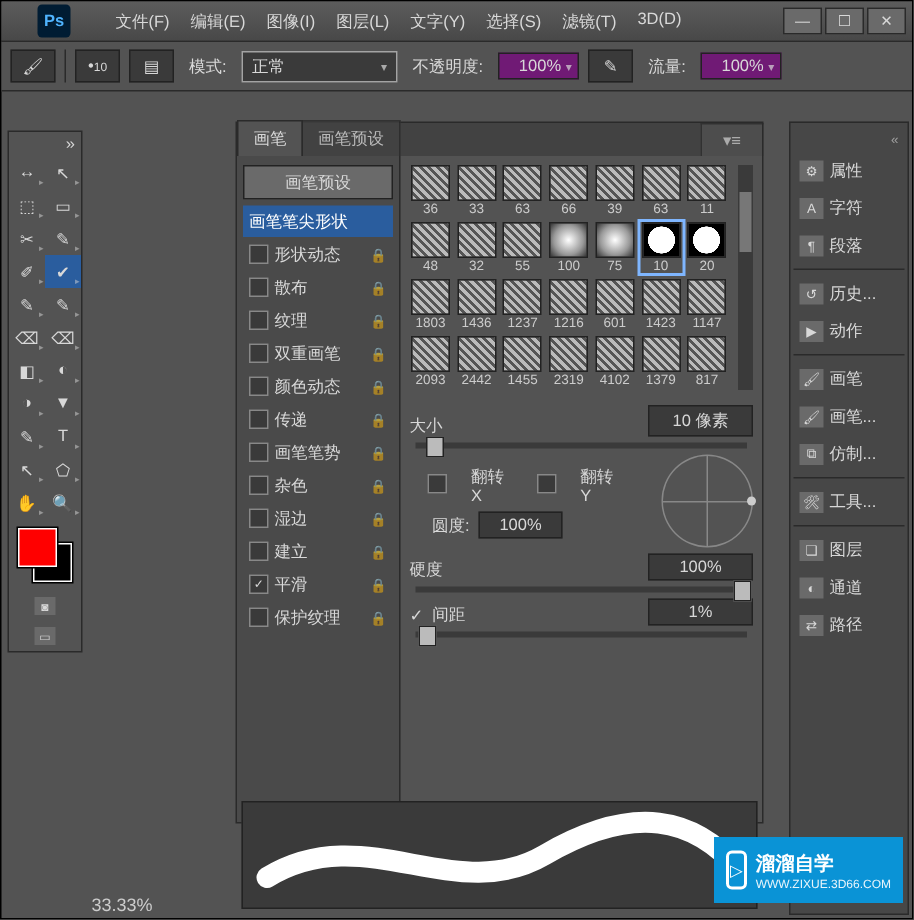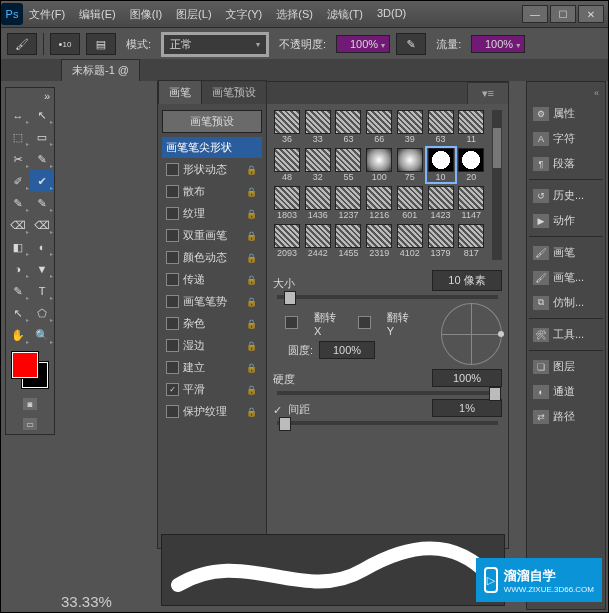--- a/index.html
+++ b/index.html
@@ -1,27 +1,27 @@
 <!DOCTYPE html>
 <html><head>
 <meta charset="utf-8">
 <style>
 html,body{margin:0;padding:0;background:#535353;font-family:"Microsoft YaHei",Arial,sans-serif;font-size:11px;color:#d8d8d8;overflow:hidden}
 #app{width:609px;height:613px;position:relative;background:#535353;border:1px solid #000;box-sizing:border-box}
 
 .titlebar{height:26px;background:linear-gradient(#5c5c5c,#484848);display:flex;align-items:center;border-bottom:1px solid #2a2a2a}
-.ps-logo{width:22px;height:22px;background:#001c33;border-radius:3px;margin:0 0;display:flex;align-items:center;justify-content:center;color:#4fb4ff;font-weight:normal;font-size:11px}
+.ps-logo{width:22px;height:22px;background:#001c33;border-radius:3px;margin:0 24px;display:flex;align-items:center;justify-content:center;color:#4fb4ff;font-weight:bold;font-size:11px}
 .menubar{display:flex;gap:2px;flex:1}
 .menubar span{padding:4px 6px;cursor:default}
 .win-controls{display:flex;gap:2px;margin-right:4px}
 .win-controls div{width:24px;height:16px;background:#6a6a6a;border:1px solid #2a2a2a;display:flex;align-items:center;justify-content:center;font-size:10px}
 
 .optbar{height:32px;background:#535353;border-bottom:1px solid #2a2a2a;display:flex;align-items:center;padding:0 6px;gap:6px}
 .tool-swatch{width:28px;height:20px;background:#3a3a3a;border:1px solid #222;display:flex;align-items:center;justify-content:center}
-.opt-field{background:#3a3a3a;border:3px solid #a3a3a3;padding:2px 6px;display:flex;align-items:center;gap:4px}
+.opt-field{background:#3a3a3a;border:1px solid #a3a3a3;padding:2px 6px;display:flex;align-items:center;gap:4px}
 .opt-label{padding:0 4px}
 .opt-sep{width:1px;height:22px;background:#2a2a2a}
 .opt-num{width:44px;text-align:right;background:#701a75;border:1px solid #222;padding:2px 4px}
 .chev{font-size:8px;opacity:.7}
 
 .workspace{position:absolute;top:58px;left:0;right:0;bottom:0}
 .tabbar{height:22px;background:#424242;display:flex;align-items:flex-end;padding-left:60px}
 .doctab{background:#535353;border:1px solid #2a2a2a;border-bottom:none;padding:3px 10px;font-size:11px}
 .toolcol{position:absolute;top:28px;left:4px;width:48px;background:#535353;border:1px solid #2a2a2a}
 .toolcol .row{display:flex}
@@ -75,21 +75,21 @@
 .preview svg{width:100%;height:100%}
 
 .rightstrip{position:absolute;top:22px;right:2px;width:74px;bottom:2px;background:#474747;border:1px solid #2a2a2a;padding:4px 2px}
 .rightstrip .collapse{text-align:right;font-size:9px;opacity:.6;padding:2px 4px}
 .rs-item{display:flex;align-items:center;gap:4px;padding:4px 4px;margin-top:2px}
 .rs-item .ic{width:16px;height:14px;background:#6a6a6a;display:flex;align-items:center;justify-content:center;font-size:9px}
 .rs-sep{height:1px;background:#2a2a2a;margin:4px 0}
 
 .arrows{position:absolute;inset:0;pointer-events:none}
 
-.zoom{position:absolute;bottom:2px;left:60px;font-size:15px;color:#ccc}
+.zoom{position:absolute;bottom:2px;left:60px;font-size:12px;color:#ccc}
 
 .watermark{position:absolute;right:6px;bottom:10px;width:110px;height:44px;background:#0a93d6;display:flex;align-items:center;gap:6px;padding:0 8px;color:#fff}
 .watermark .play{width:22px;height:22px;border:2px solid #fff;border-radius:4px;display:flex;align-items:center;justify-content:center}
 .watermark .t1{font-size:13px;font-weight:bold}
 .watermark .t2{font-size:8px;display:block;opacity:.9}
 </style>
 </head>
 <body>
 
 <div id="app">
@@ -125,23 +125,20 @@
       </div>
     <span class="opt-label">不透明度:</span>
     <div class="opt-num"><span>100%</span> <span class="chev">▾</span></div>
     <div class="tool-swatch">✎</div>
     <span class="opt-label">流量:</span>
     <div class="opt-num"><span>100%</span> <span class="chev">▾</span></div>
   </div>
 
   <div class="workspace">
 
-    <div class="tabbar">
-      <div class="doctab">未标题-1 @</div>
-    </div>
 
     <div class="toolcol">
       <div style="text-align:right;padding:2px 4px">»</div>
       <div id="tool-rows">
           <div class="row">
             <div>↔<span class="ti">▸</span></div>
             <div>↖<span class="ti">▸</span></div>
           </div>
           <div class="row">
             <div>⬚<span class="ti">▸</span></div>

